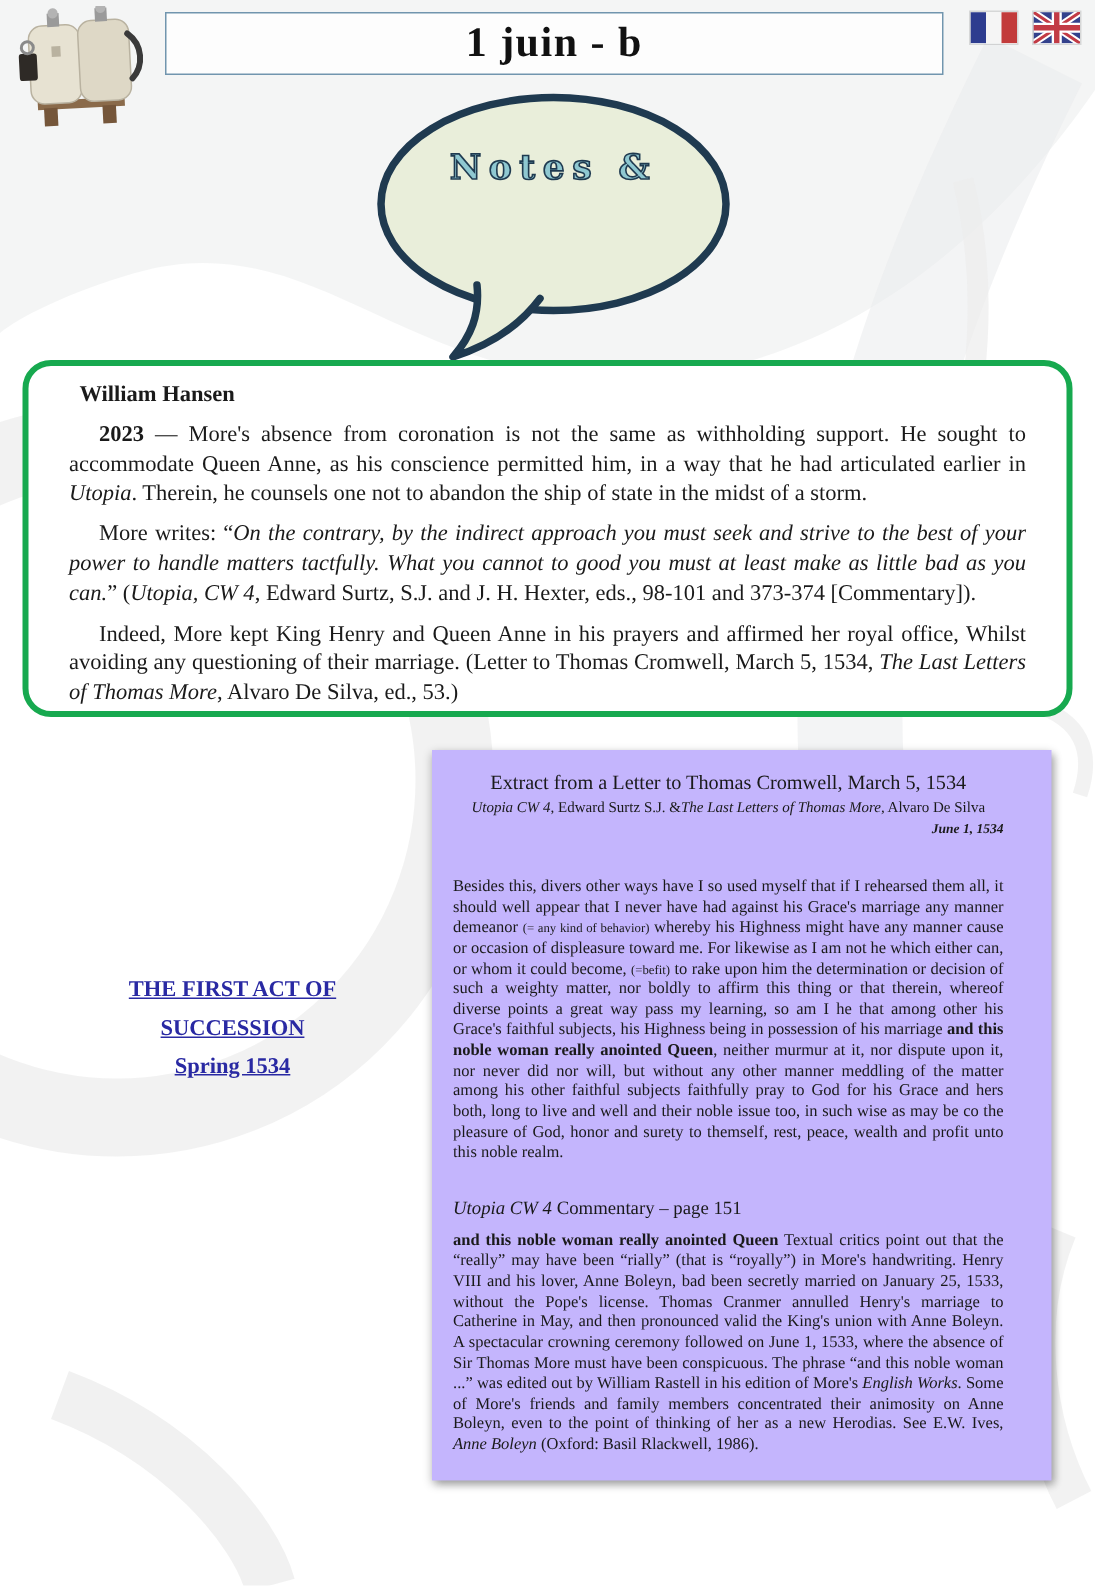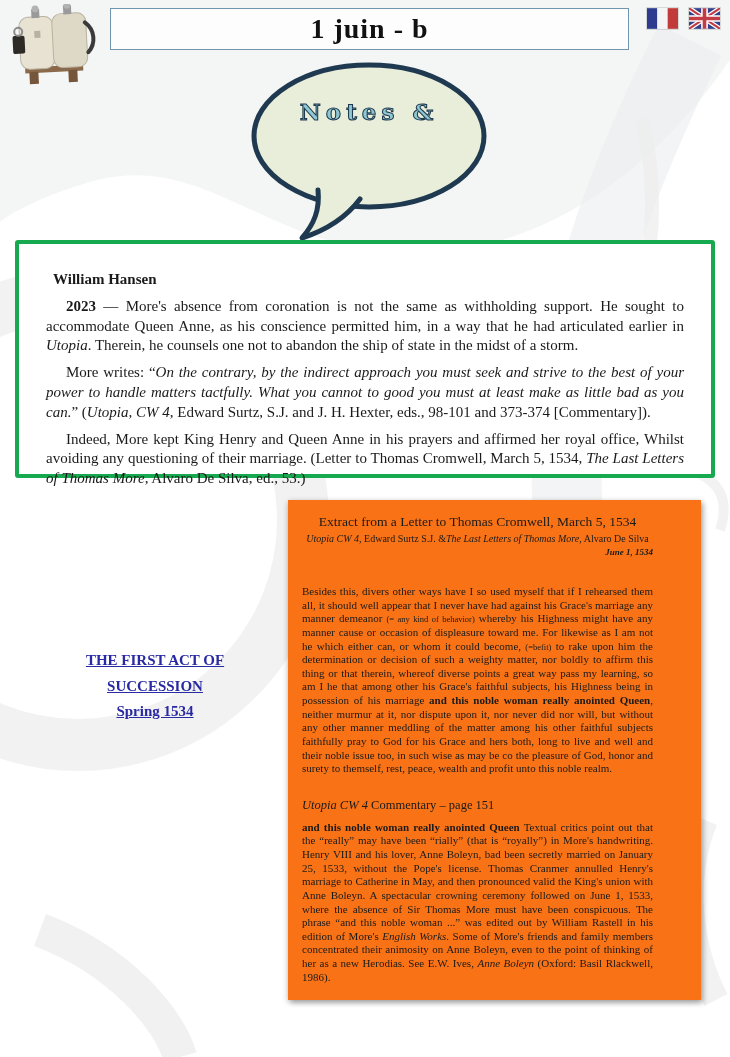--- a/index.html
+++ b/index.html
@@ -34,41 +34,41 @@
     position:absolute;left:0;top:36px;width:100%;text-align:center;
     font-family:"DejaVu Serif",serif;font-weight:bold;font-size:23px;
     letter-spacing:5px;line-height:36px;
     color:var(--bubble-text,#8fc8d1);
     -webkit-text-stroke:1.1px var(--navy,#1f3a50);
   }
 
   
   .green-box{
     left:15px;top:240px;width:700px;height:238px;box-sizing:border-box;
-    border:4px solid var(--green-border,#17a94f);border-radius:3px;
+    border:4px solid var(--green-border,#17a94f);border-radius:19px;
     background:#ffffff;
-    padding:22px 14px 6px 14px;
+    padding:6px 14px 6px 14px;
     font-size:15px;line-height:1.32;text-align:justify;
   }
   .green-box .author{font-weight:bold;text-indent:20px;margin:4px 0 2px 0;text-align:left;}
   .green-box p{margin:7px 13px;text-indent:20px;}
 
   
   .side-link{
     left:38px;top:648px;width:234px;text-align:center;
     font-size:15px;font-weight:bold;line-height:1.7;
   }
   .side-link a{color:var(--link-color,#2929a3);text-decoration:underline;cursor:pointer;}
   .side-link span{display:block;}
 
   
   .doc{
     left:288px;top:500px;width:413px;box-sizing:border-box;
-    background:#f97316;
-    padding:14px 48px 16px 14px;
+    background:#c4b5fd;
+    padding:14px 32px 16px 14px;
     box-shadow:0 2px 6px rgba(0,0,0,0.28),3px 3px 5px rgba(0,0,0,0.18);
   }
   .doc-title{text-align:center;font-size:13.5px;margin:0 0 3px 0;font-weight:normal;}
   .doc-subtitle{text-align:center;font-size:10px;margin:0 0 3px 0;}
   .doc-date{text-align:right;font-size:9px;font-style:italic;font-weight:600;margin:0 0 28px 0;}
   .doc-pageref{font-size:12px;margin:0 0 12px 0;}
   .doc-body{font-size:11px;line-height:1.24;text-align:justify;margin:0;}
   .doc-commentary-heading{font-size:12.5px;margin:22px 0 8px 0;}
 
   .seg-b{font-weight:bold;}

